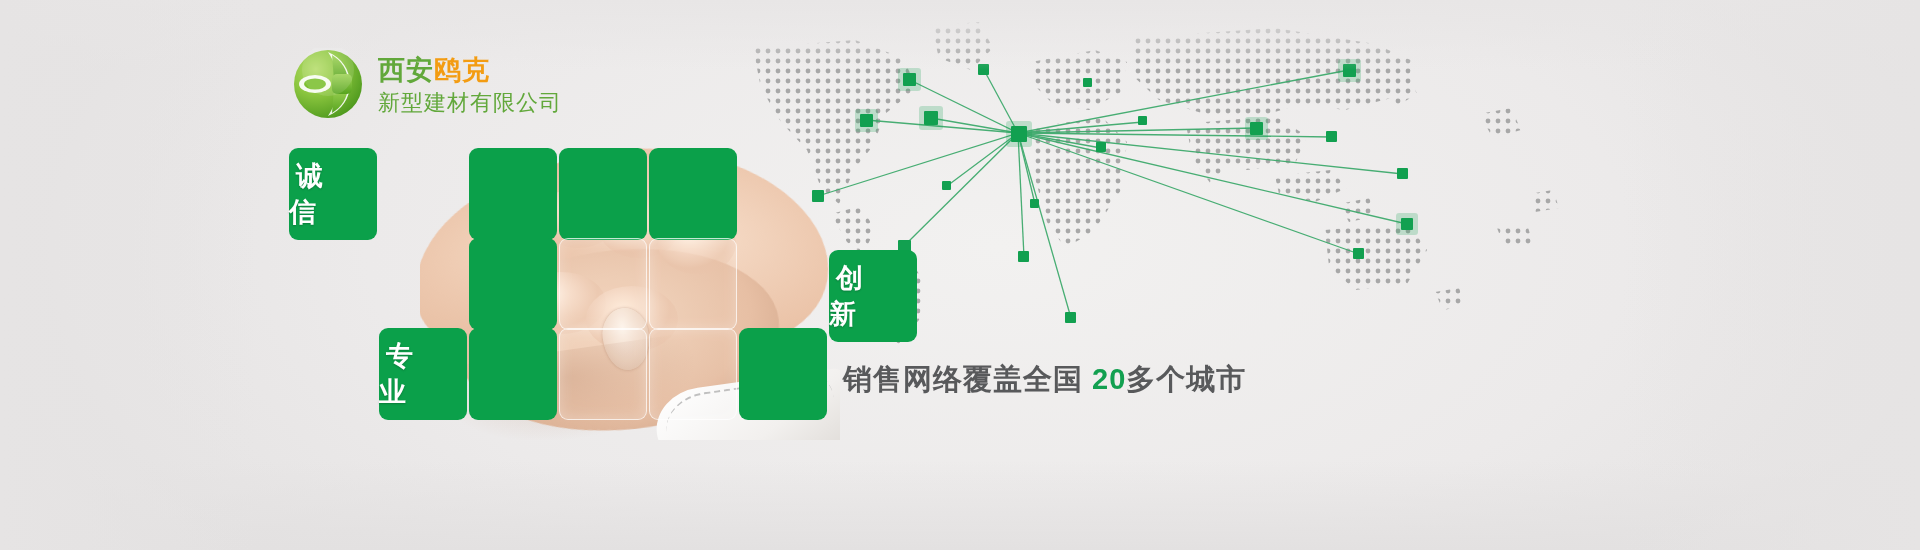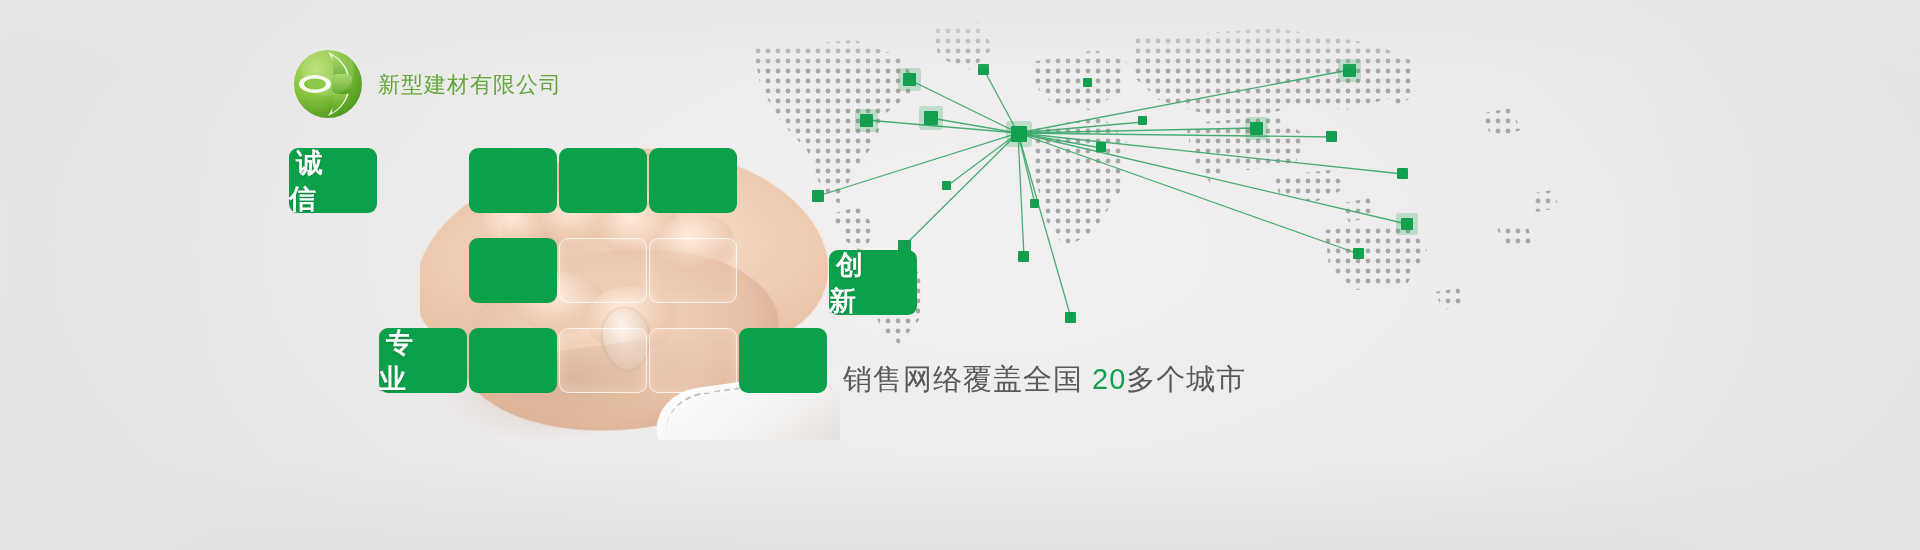--- a/index.html
+++ b/index.html
@@ -130,21 +130,21 @@
     left: 20px; top: 210px; width: 260px; height: 90px;
     background: radial-gradient(ellipse at 50% 30%, rgba(180,130,100,.30) 0%, rgba(180,130,100,0) 70%);
     transform: rotate(-8deg);
   }
 
   
   #tile-grid { position: absolute; left: 0; top: 0; width: 1920px; height: 550px; }
   .tile {
     position: absolute;
     width: 88px;
-    height: 65px;
+    height: 92px;
     border-radius: 9px;
     box-sizing: border-box;
   }
   .tile.solid {
     background: #0ba04a;
   }
   .tile.glass {
     background: rgba(255,255,255,0.04);
     border: 1px solid rgba(255,255,255,0.75);
     box-shadow: inset 0 0 14px rgba(255,255,255,0.28);
@@ -171,21 +171,21 @@
     width: 830px;
     height: 330px;
   }
 
   
   #tagline {
     position: absolute;
     left: 843px;
     top: 360px;
     font-size: 29px;
-    font-weight: normal;
+    font-weight: bold;
     color: #58595b;
     letter-spacing: 1px;
     white-space: nowrap;
     text-align: right;
   }
   #tagline .hl { color: #12a050; }
 </style>
 </head>
 <body>
 
@@ -350,20 +350,23 @@
       <circle cx="36" cy="36" r="34" fill="url(#gsphere)"></circle>
       <path d="M36 4 C50 10 58 22 58 36 C58 50 50 62 36 68 C44 56 46 46 46 36 C46 26 44 16 36 4 Z" fill="#ffffff" opacity="0.9"></path>
       <path d="M40 7 C50 13 55 22 56 32 L42 32 Z" fill="url(#gleaf)"></path>
       <path d="M40 65 C50 59 55 50 56 40 L42 40 Z" fill="url(#gleaf)"></path>
       <rect x="40" y="26" width="20" height="20" rx="5" fill="url(#gleaf)"></rect>
       <ellipse cx="23" cy="36" rx="16" ry="9" fill="#ffffff" opacity="0.92"></ellipse>
       <ellipse cx="23" cy="36" rx="11" ry="5.5" fill="#7cc02f"></ellipse>
       <circle cx="36" cy="22" r="26" fill="#ffffff" opacity="0.12"></circle>
     </svg>
     <div id="logo-text">
+      <div class="logo-line1">
+        <span class="seg-a">西安</span><span class="seg-b">鸥克</span>
+      </div>
       <div class="logo-line2">新型建材有限公司</div>
     </div>
   </div>
 
   <div id="tagline">
     <span>销售网络覆盖全国</span>
     <span class="hl">20</span><span>多个城市</span>
   </div>
 
 </div>

